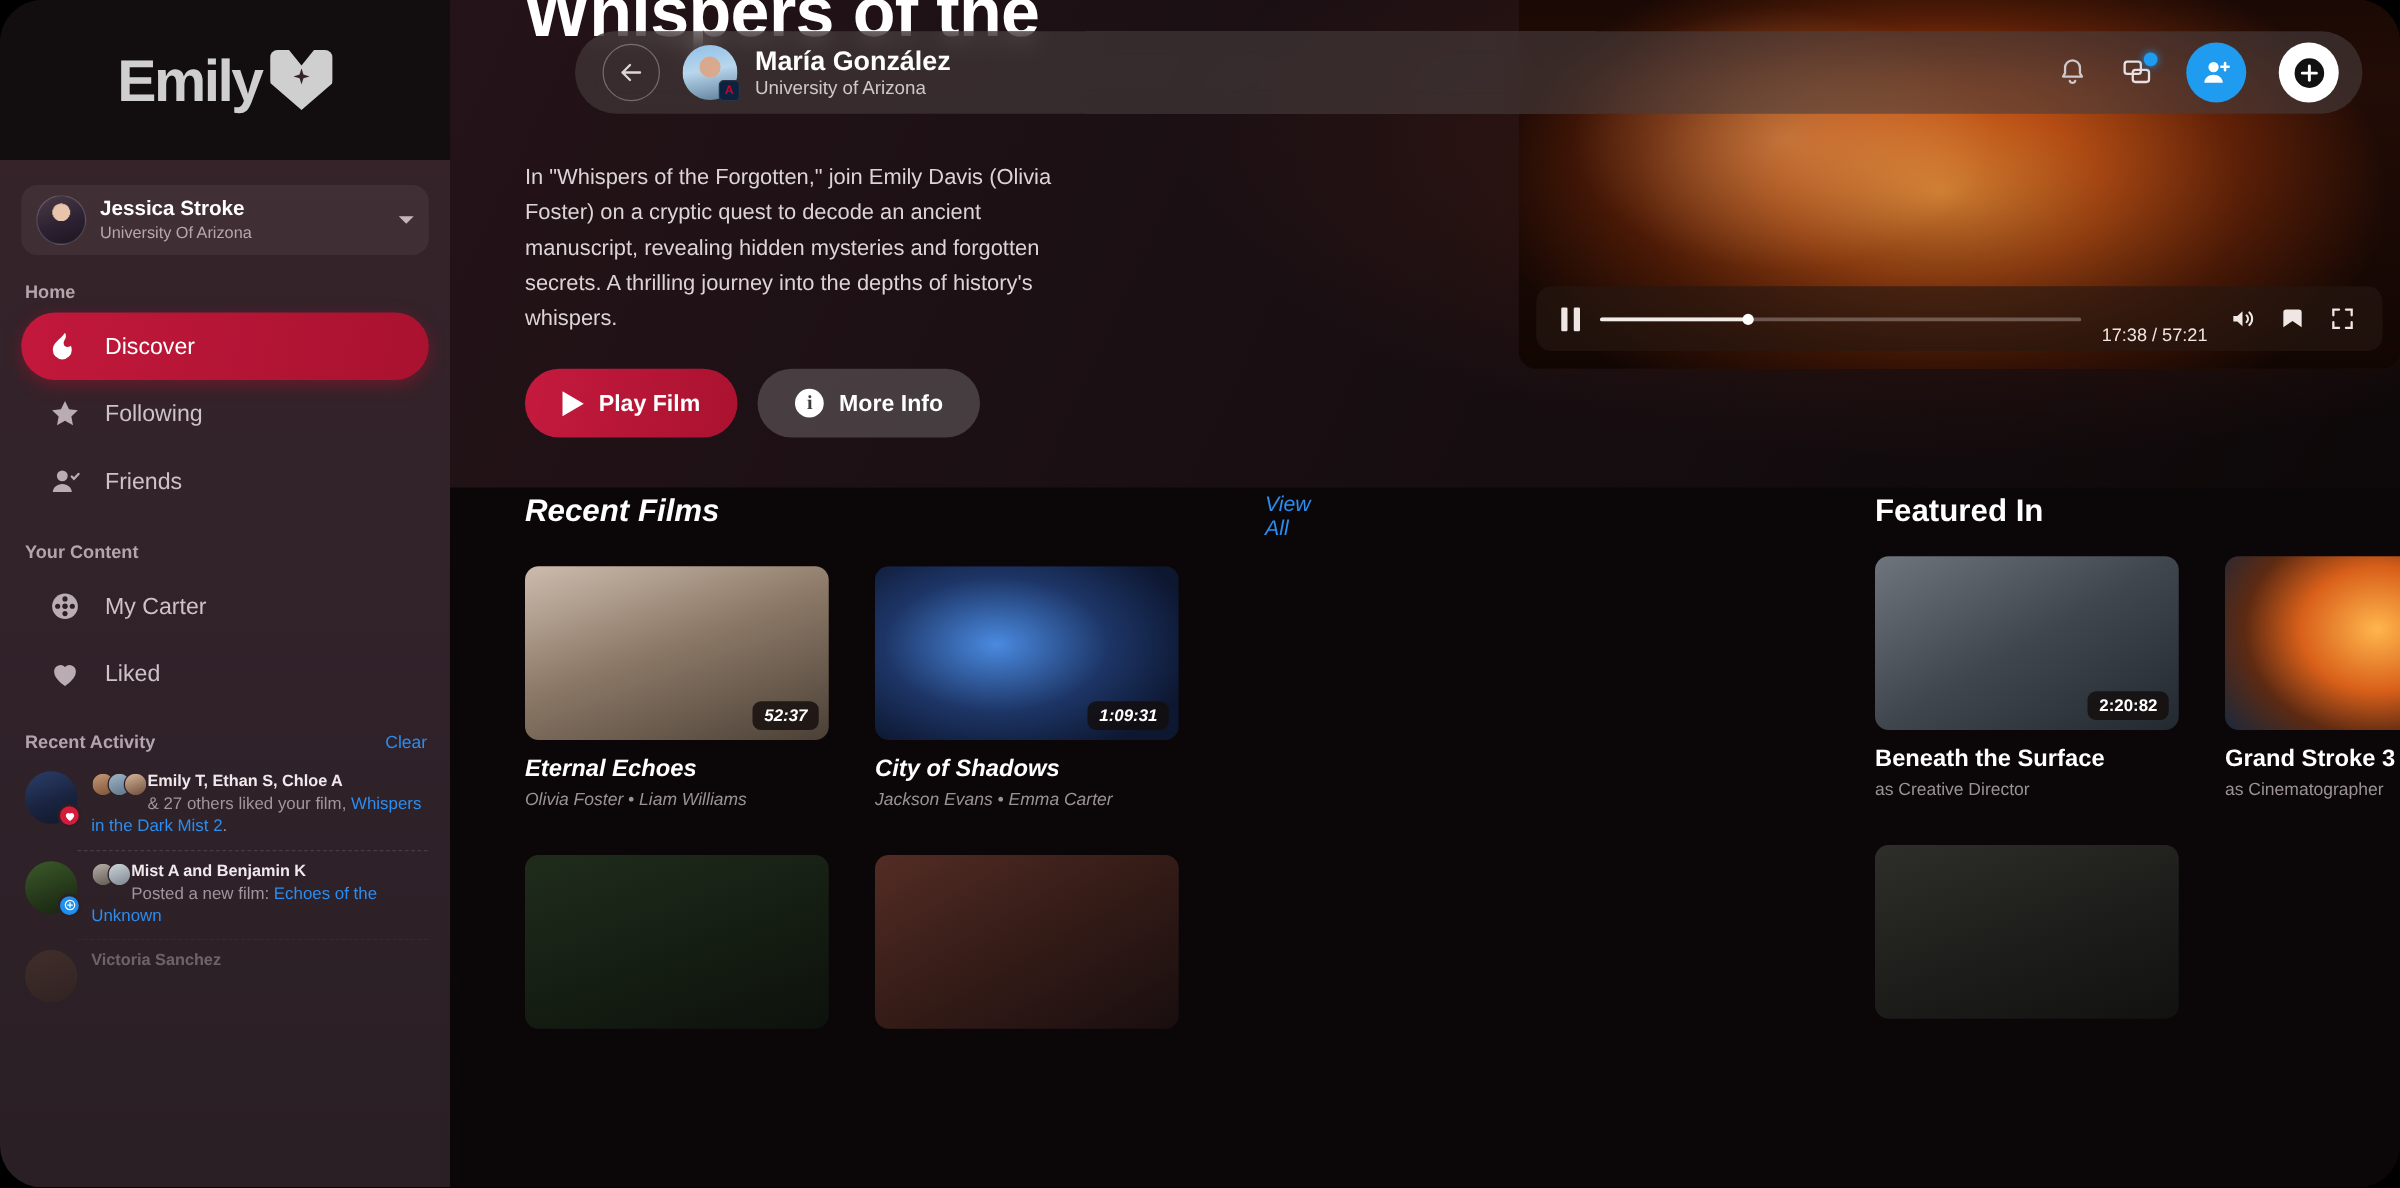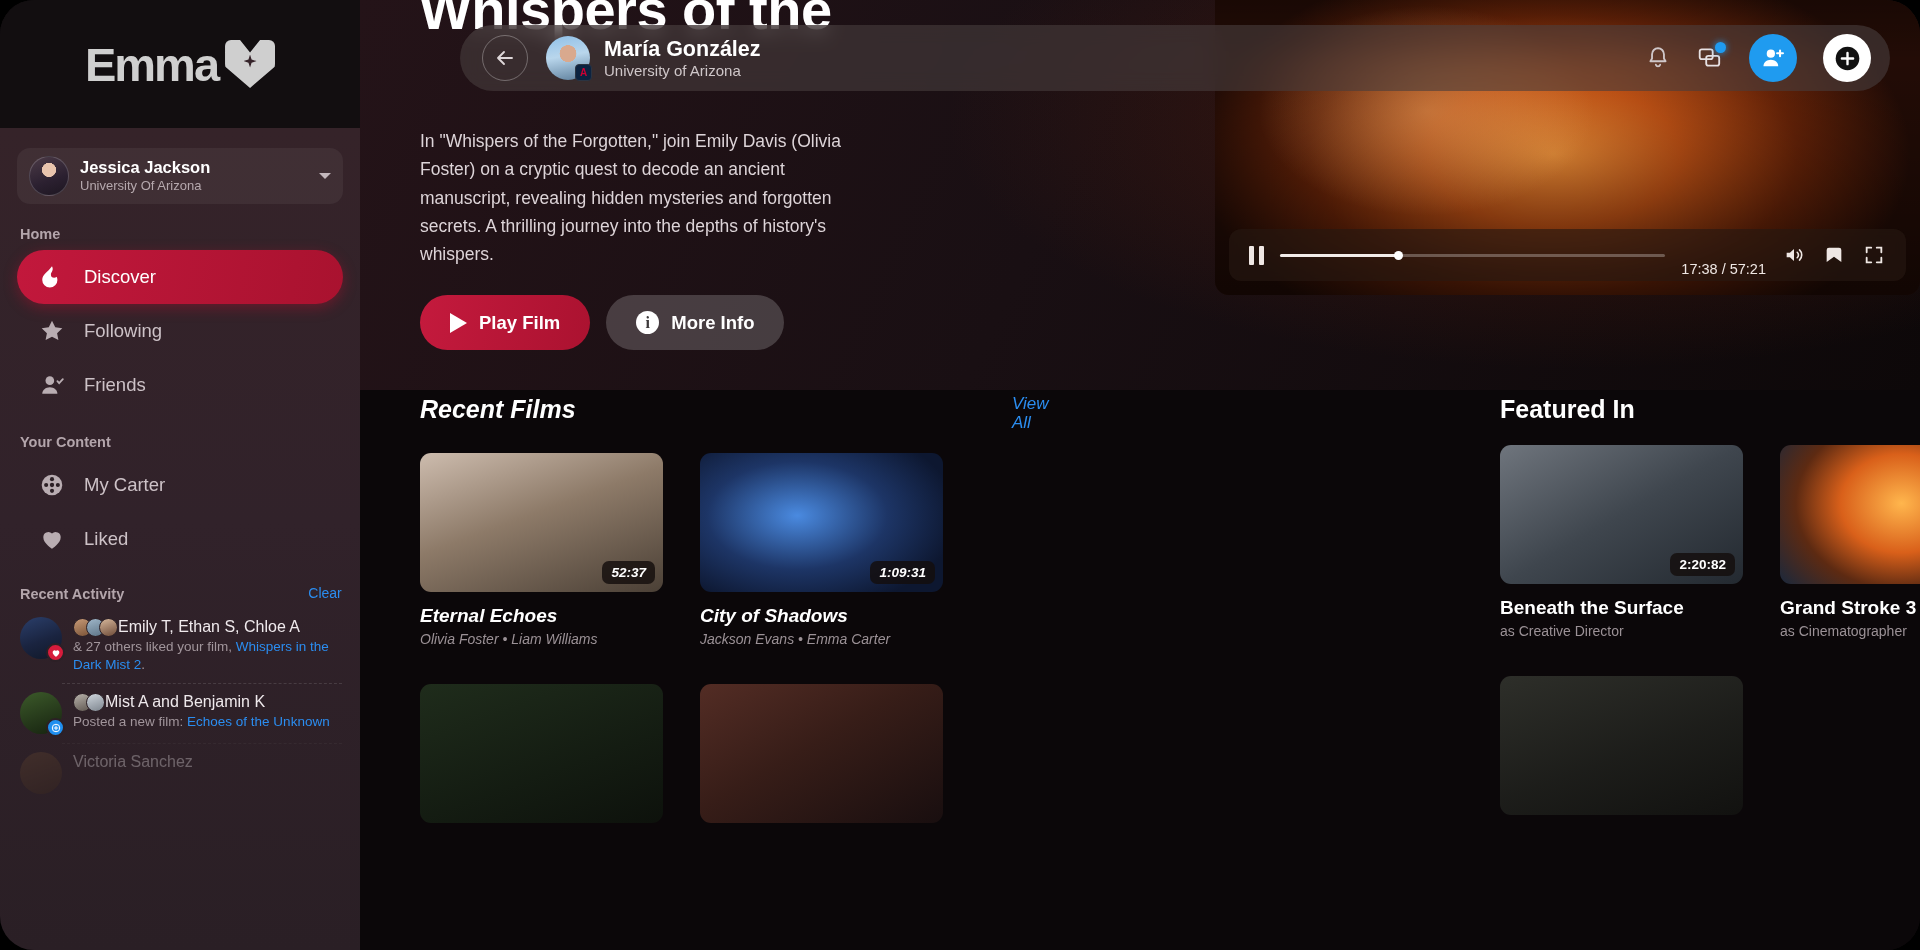--- a/index.html
+++ b/index.html
@@ -121,21 +121,21 @@
     border: 2px solid #2c2026;
   }
   .act-badge.like { background: #d61c3c; }
   .act-badge.post { background: #1f8ff0; }
   .act-body { min-width: 0; flex: 1; }
   .act-faces { display: flex; align-items: center; gap: 0; float: left; margin: 1px 6px 0 0; }
   .act-face {
     width: 19px; height: 19px; border-radius: 50%;
     border: 1.5px solid #2e2228; margin-right: -6px;
   }
-  .act-names { font-size: 16px; font-weight: 400; color: #efe9ec; line-height: 1.25; }
+  .act-names { font-size: 13px; font-weight: 700; color: #efe9ec; line-height: 1.25; }
   .act-text { font-size: 13.5px; color: #a1959b; line-height: 1.35; margin-top: 1px; }
   .act-text a { color: #2b8df0; text-decoration: none; }
   .act-item.faded { opacity: 0.33; }
 
   
   #main {
     position: absolute; left: 360px; top: 0;
     width: 1560px; height: 950px;
     background: #0b0709;
     overflow: hidden;
@@ -295,28 +295,28 @@
   .circ-btn.blue { background: #1f9bf0; }
   .circ-btn.white { background: #fff; }
 </style>
 </head>
 <body>
 
 <div id="app">
 
   <aside id="sidebar">
     <div class="logo-wrap">
-      <span class="logo-text">Emma</span>
+      <span class="logo-text">Emily</span>
       <span class="logo-mark"></span>
     </div>
 
     <div class="profile-card">
       <div class="avatar-img"></div>
       <div>
-        <div class="profile-name">Jessica Jackson</div>
+        <div class="profile-name">Jessica Stroke</div>
         <div class="profile-sub">University Of Arizona</div>
       </div>
       <span class="chev"></span>
     </div>
 
     <div class="nav-label">Home</div>
 
     <div class="nav-item active">
       <svg class="nav-ico" viewBox="0 0 24 24">
         <path d="M12 2c2 4-1 5.2-1 7.6a3 3 0 0 0 3 3c1.5 0 2.4-.9 2.4-.9.3.9.6 1.9.6 3a7 7 0 1 1-14 0c0-5.5 5-7 9-12.7z" fill="#fff"></path>

